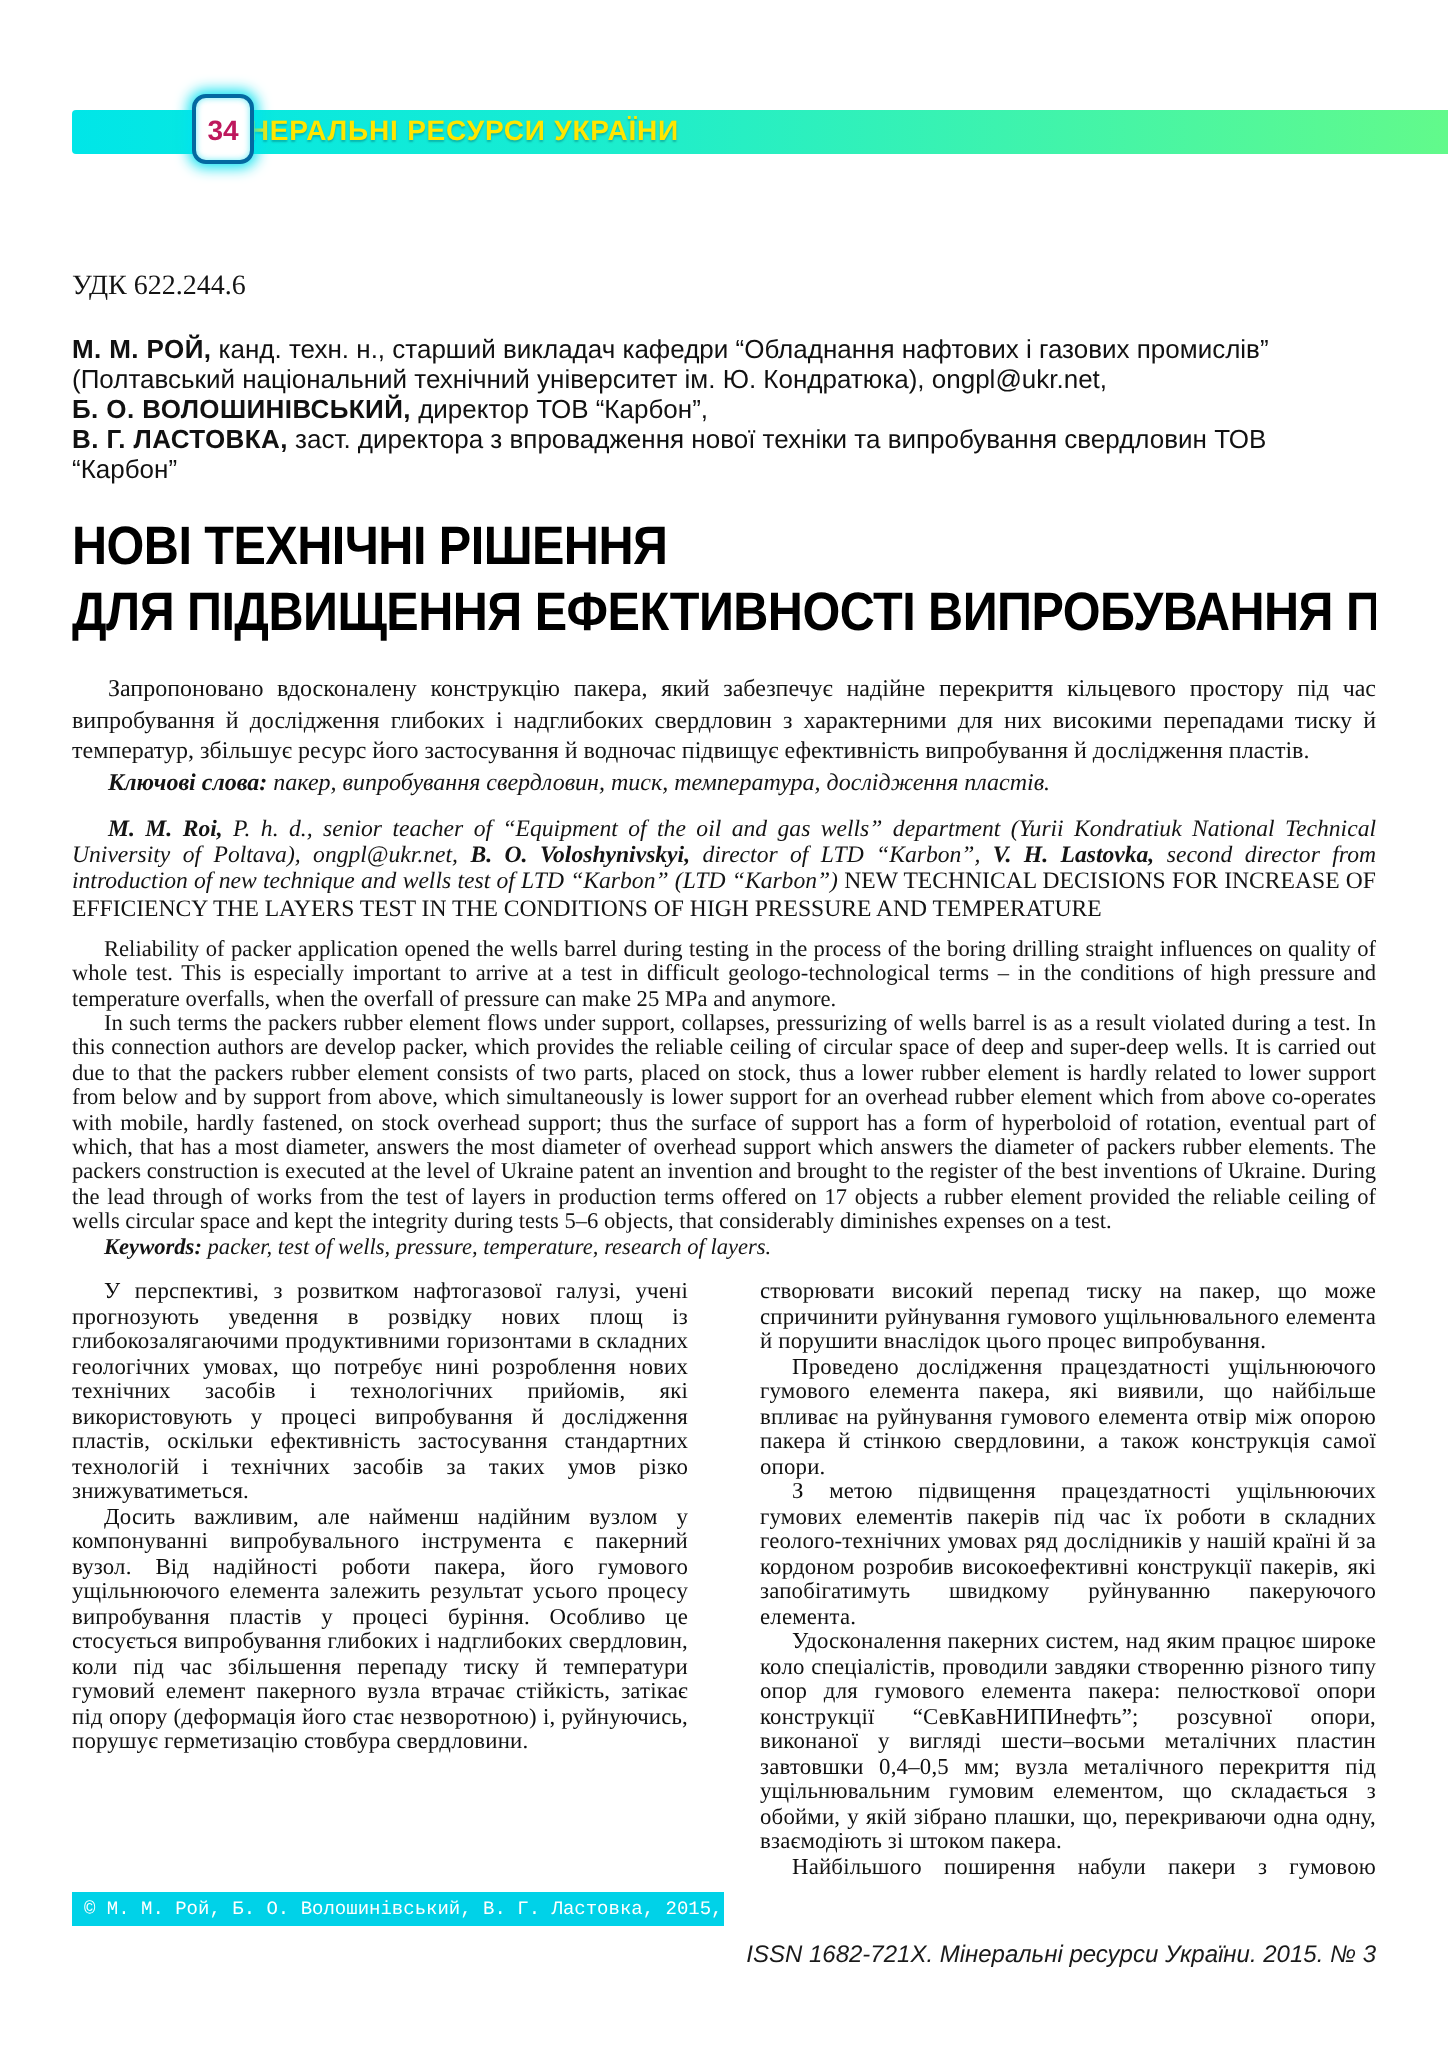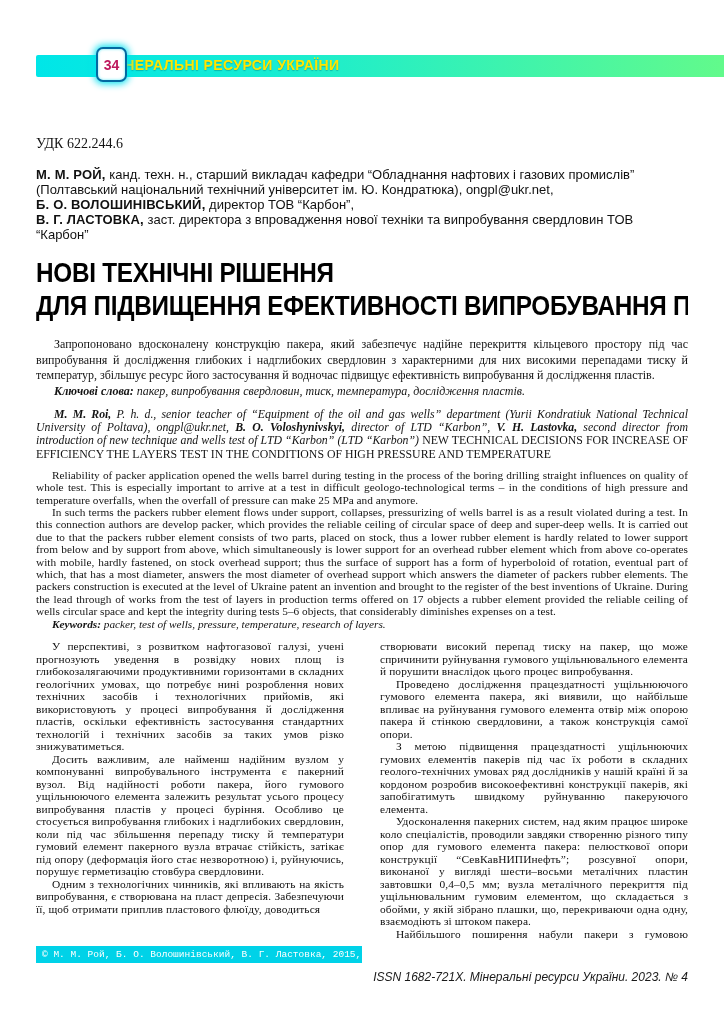--- a/index.html
+++ b/index.html
@@ -106,27 +106,26 @@
       <p>In such terms the packers rubber element flows under support, collapses, pressurizing of wells barrel is as a result violated during a test. In this connection authors are develop packer, which provides the reliable ceiling of circular space of deep and super-deep wells. It is carried out due to that the packers rubber element consists of two parts, placed on stock, thus a lower rubber element is hardly related to lower support from below and by support from above, which simultaneously is lower support for an overhead rubber element which from above co-operates with mobile, hardly fastened, on stock overhead support; thus the surface of support has a form of hyperboloid of rotation, eventual part of which, that has a most diameter, answers the most diameter of overhead support which answers the diameter of packers rubber elements. The packers construction is executed at the level of Ukraine patent an invention and brought to the register of the best inventions of Ukraine. During the lead through of works from the test of layers in production terms offered on 17 objects a rubber element provided the reliable ceiling of wells circular space and kept the integrity during tests 5–6 objects, that considerably diminishes expenses on a test.</p>
       <p><span class="kw-label">Keywords:</span><span class="kw-text"> packer, test of wells, pressure, temperature, research of layers.</span></p>
     </div>
 
   </div>
 
   <div class="columns">
     <div class="col">
       <p>У перспективі, з розвитком нафтогазової галузі, учені прогнозують уведення в розвідку нових площ із глибокозалягаючими продуктивними горизонтами в складних геологічних умовах, що потребує нині розроблення нових технічних засобів і технологічних прийомів, які використовують у процесі випробування й дослідження пластів, оскільки ефективність застосування стандартних технологій і технічних засобів за таких умов різко знижуватиметься.</p>
       <p>Досить важливим, але найменш надійним вузлом у компонуванні випробувального інструмента є пакерний вузол. Від надійності роботи пакера, його гумового ущільнюючого елемента залежить результат усього процесу випробування пластів у процесі буріння. Особливо це стосується випробування глибоких і надглибоких свердловин, коли під час збільшення перепаду тиску й температури гумовий елемент пакерного вузла втрачає стійкість, затікає під опору (деформація його стає незворотною) і, руйнуючись, порушує герметизацію стовбура свердловини.</p>
-      <p>Одним з технологічних чинників, які впливають на якість випробування, є створювана на пласт депресія. Забезпечуючи її, щоб отримати приплив пластового флюїду, доводиться</p>
     </div>
     <div class="col">
       <p style="text-indent:0;">створювати високий перепад тиску на пакер, що може спричинити руйнування гумового ущільнювального елемента й порушити внаслідок цього процес випробування.</p>
       <p>Проведено дослідження працездатності ущільнюючого гумового елемента пакера, які виявили, що найбільше впливає на руйнування гумового елемента отвір між опорою пакера й стінкою свердловини, а також конструкція самої опори.</p>
       <p>З метою підвищення працездатності ущільнюючих гумових елементів пакерів під час їх роботи в складних геолого-технічних умовах ряд дослідників у нашій країні й за кордоном розробив високоефективні конструкції пакерів, які запобігатимуть швидкому руйнуванню пакеруючого елемента.</p>
       <p>Удосконалення пакерних систем, над яким працює широке коло спеціалістів, проводили завдяки створенню різного типу опор для гумового елемента пакера: пелюсткової опори конструкції “СевКавНИПИнефть”; розсувної опори, виконаної у вигляді шести–восьми металічних пластин завтовшки 0,4–0,5 мм; вузла металічного перекриття під ущільнювальним гумовим елементом, що складається з обойми, у якій зібрано плашки, що, перекриваючи одна одну, взаємодіють зі штоком пакера.</p>
       <p>Найбільшого поширення набули пакери з гумовою розсувною опорою. Як розсувну опору в цих пакерах застосовують гумове кільце-вставку, твердість якого вища, ніж твердість ущіль-</p>
     </div>
   </div>
 
   <div class="copyright-bar">©  М. М. Рой, Б. О. Волошинівський, В. Г. Ластовка, 2015,  с. 34–36</div>
-  <div class="issn-line">ISSN 1682-721X. Мінеральні ресурси України. 2023. № 4</div>
+  <div class="issn-line">ISSN 1682-721X. Мінеральні ресурси України. 2015. № 3</div>
 
 </div>
 
 </body></html>

